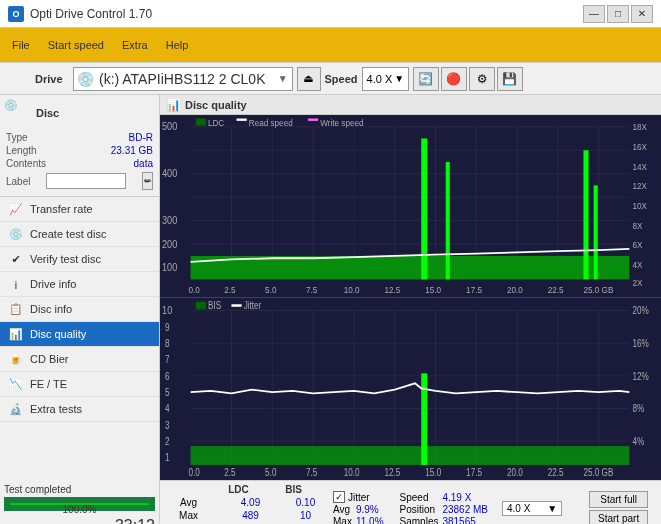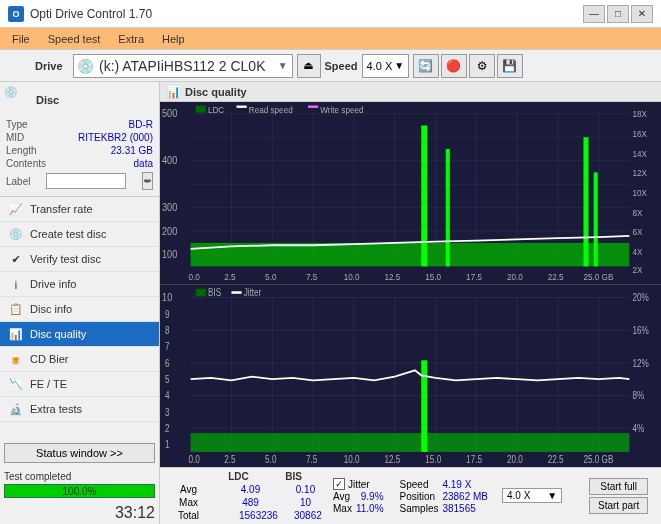--- a/index.html
+++ b/index.html
@@ -8,21 +8,21 @@
     
     .titlebar { background: #ffffff; border-bottom: 1px solid #ccc; display: flex; align-items: center; justify-content: space-between; padding: 4px 8px; height: 28px; }
     .titlebar-left { display: flex; align-items: center; gap: 6px; }
     .titlebar-icon { width: 16px; height: 16px; background: #1a6bc1; border-radius: 2px; display: flex; align-items: center; justify-content: center; color: white; font-size: 9px; font-weight: bold; }
     .titlebar-title { font-size: 12px; color: #333; }
     .titlebar-controls { display: flex; gap: 2px; }
     .titlebar-btn { width: 22px; height: 18px; background: #e1e1e1; border: 1px solid #aaa; display: flex; align-items: center; justify-content: center; cursor: pointer; font-size: 10px; color: #333; }
     .titlebar-btn.close { background: #e1e1e1; }
     
     
-    .menubar { background: #fdba74; border-bottom: 1px solid #ccc; padding: 0 4px; display: flex; gap: 2px; height: 22px; align-items: center; }
+    .menubar { background: #eab308; border-bottom: 1px solid #ccc; padding: 0 4px; display: flex; gap: 2px; height: 35px; align-items: center; }
     .menu-item { padding: 2px 8px; cursor: pointer; font-size: 11px; color: #333; }
     
     
     .drive-toolbar { background: #f0f0f0; border-bottom: 1px solid #ccc; display: flex; align-items: center; padding: 2px 4px; gap: 4px; height: 32px; }
     .drive-label { font-size: 11px; font-weight: bold; color: #333; padding: 0 6px; margin-left: 25px; }
     .drive-selector { display: flex; align-items: center; background: white; border: 1px solid #999; padding: 2px 4px; gap: 4px; flex: 1; max-width: 220px; height: 24px; }
     .drive-selector-text { font-size: 14px; color: #333; flex: 1; }
     .drive-eject-btn { width: 24px; height: 24px; background: #e8e8e8; border: 1px solid #999; display: flex; align-items: center; justify-content: center; cursor: pointer; }
     .speed-label { font-size: 11px; font-weight: bold; color: #333; }
     .speed-selector { background: white; border: 1px solid #999; padding: 2px 4px; font-size: 11px; height: 24px; display: flex; align-items: center; gap: 2px; }
@@ -46,21 +46,21 @@
     .label-btn { width: 18px; height: 18px; background: #e8e8e8; border: 1px solid #999; cursor: pointer; display: flex; align-items: center; justify-content: center; font-size: 9px; }
     
     .nav-items { flex: 1; }
     .nav-item { display: flex; align-items: center; gap: 6px; padding: 4px 8px; cursor: pointer; font-size: 11px; color: #333; border-bottom: 1px solid #e0e0e0; }
     .nav-item.active { background: #1a6bc1; color: white; }
     .nav-item-icon { width: 16px; height: 16px; display: flex; align-items: center; justify-content: center; font-size: 11px; flex-shrink: 0; }
     
     .status-btn { margin: 4px; background: #e8e8e8; border: 1px solid #999; padding: 3px 8px; cursor: pointer; font-size: 11px; text-align: center; }
     .status-bar-area { padding: 4px; }
     .status-text { font-size: 10px; color: #333; margin-bottom: 2px; }
-    .progress-bar { background: white; border: 1px solid #15803d; height: 14px; position: relative; }
+    .progress-bar { background: white; border: 6px solid #15803d; height: 14px; position: relative; }
     .progress-fill { background: #00cc00; height: 100%; }
     .progress-text { position: absolute; top: 0; left: 0; right: 0; text-align: center; font-size: 10px; line-height: 14px; color: #333; }
     
     
     .content { flex: 1; display: flex; flex-direction: column; overflow: hidden; }
     .disc-quality-header { background: #e8e8e8; border-bottom: 1px solid #ccc; padding: 2px 6px; display: flex; align-items: center; gap: 4px; height: 20px; }
     .dq-icon { color: #1a6bc1; font-size: 12px; }
     .dq-title { font-size: 11px; font-weight: bold; color: #333; }
     
     
@@ -92,21 +92,21 @@
   </div>
   <div class="titlebar-controls">
     <div class="titlebar-btn">—</div>
     <div class="titlebar-btn">□</div>
     <div class="titlebar-btn close">✕</div>
   </div>
 </div>
 
 <div class="menubar">
   <span class="menu-item">File</span>
-  <span class="menu-item">Speed test</span>
+  <span class="menu-item">Start speed</span>
   <span class="menu-item">Extra</span>
   <span class="menu-item">Help</span>
 </div>
 
 <div class="drive-toolbar">
   <span class="drive-label">Drive</span>
   <div class="drive-selector">
     <span style="font-size:14px;">💿</span>
     <span class="drive-selector-text">(k:) ATAPIiHBS112  2 CL0K</span>
     <span style="font-size:10px; color:#666;">▼</span>
@@ -132,24 +132,20 @@
     <div class="disc-panel">
       <div class="disc-header">
         <div class="disc-icon">💿</div>
         <span class="disc-title">Disc</span>
       </div>
       <div class="disc-info-row">
         <span class="disc-info-label">Type</span>
         <span class="disc-info-value">BD-R</span>
       </div>
       <div class="disc-info-row">
-        <span class="disc-info-label">MID</span>
-        <span class="disc-info-value">RITEKBR2 (000)</span>
-      </div>
-      <div class="disc-info-row">
         <span class="disc-info-label">Length</span>
         <span class="disc-info-value">23.31 GB</span>
       </div>
       <div class="disc-info-row">
         <span class="disc-info-label">Contents</span>
         <span class="disc-info-value">data</span>
       </div>
       <div class="label-row">
         <span class="disc-info-label">Label</span>
         <input class="label-input" type="text" style="">
@@ -189,21 +185,20 @@
       <div class="nav-item">
         <span class="nav-item-icon">📉</span>
         <span>FE / TE</span>
       </div>
       <div class="nav-item">
         <span class="nav-item-icon">🔬</span>
         <span>Extra tests</span>
       </div>
     </div>
 
-    <div class="status-btn">Status window &gt;&gt;</div>
 
     <div class="status-bar-area">
       <div class="status-text">Test completed</div>
       <div class="progress-bar">
         <div class="progress-fill" style="width:100%"></div>
         <div class="progress-text">100.0%</div>
       </div>
     </div>
     <div style="text-align:right; padding: 2px 4px; font-size:16px; color:#333;">33:12</div>
   </div>
@@ -371,21 +366,21 @@
           <div class="stat-cell blue">1563236</div>
           <div class="stat-cell blue">30862</div>
         </div>
 
         <div style="display:grid; grid-template-columns: auto auto; font-size:10px; gap: 1px 4px; margin-left:4px;">
           <div style="grid-column:1/3; display:flex; align-items:center; gap:3px;">
             <div class="checkbox">✓</div>
             <span>Jitter</span>
           </div>
           <div>Avg</div>
-          <div class="blue" style="color:#0000cc;text-align:right;">9.9%</div>
+          <div class="blue" style="color:#0000cc;">9.9%</div>
           <div>Max</div>
           <div class="blue" style="color:#0000cc;">11.0%</div>
         </div>
 
         <div style="display:grid; grid-template-columns: auto auto; font-size:10px; gap:1px 4px; margin-left:8px;">
           <div>Speed</div>
           <div style="color:#0000cc;">4.19 X</div>
           <div>Position</div>
           <div style="color:#0000cc;">23862 MB</div>
           <div>Samples</div>

